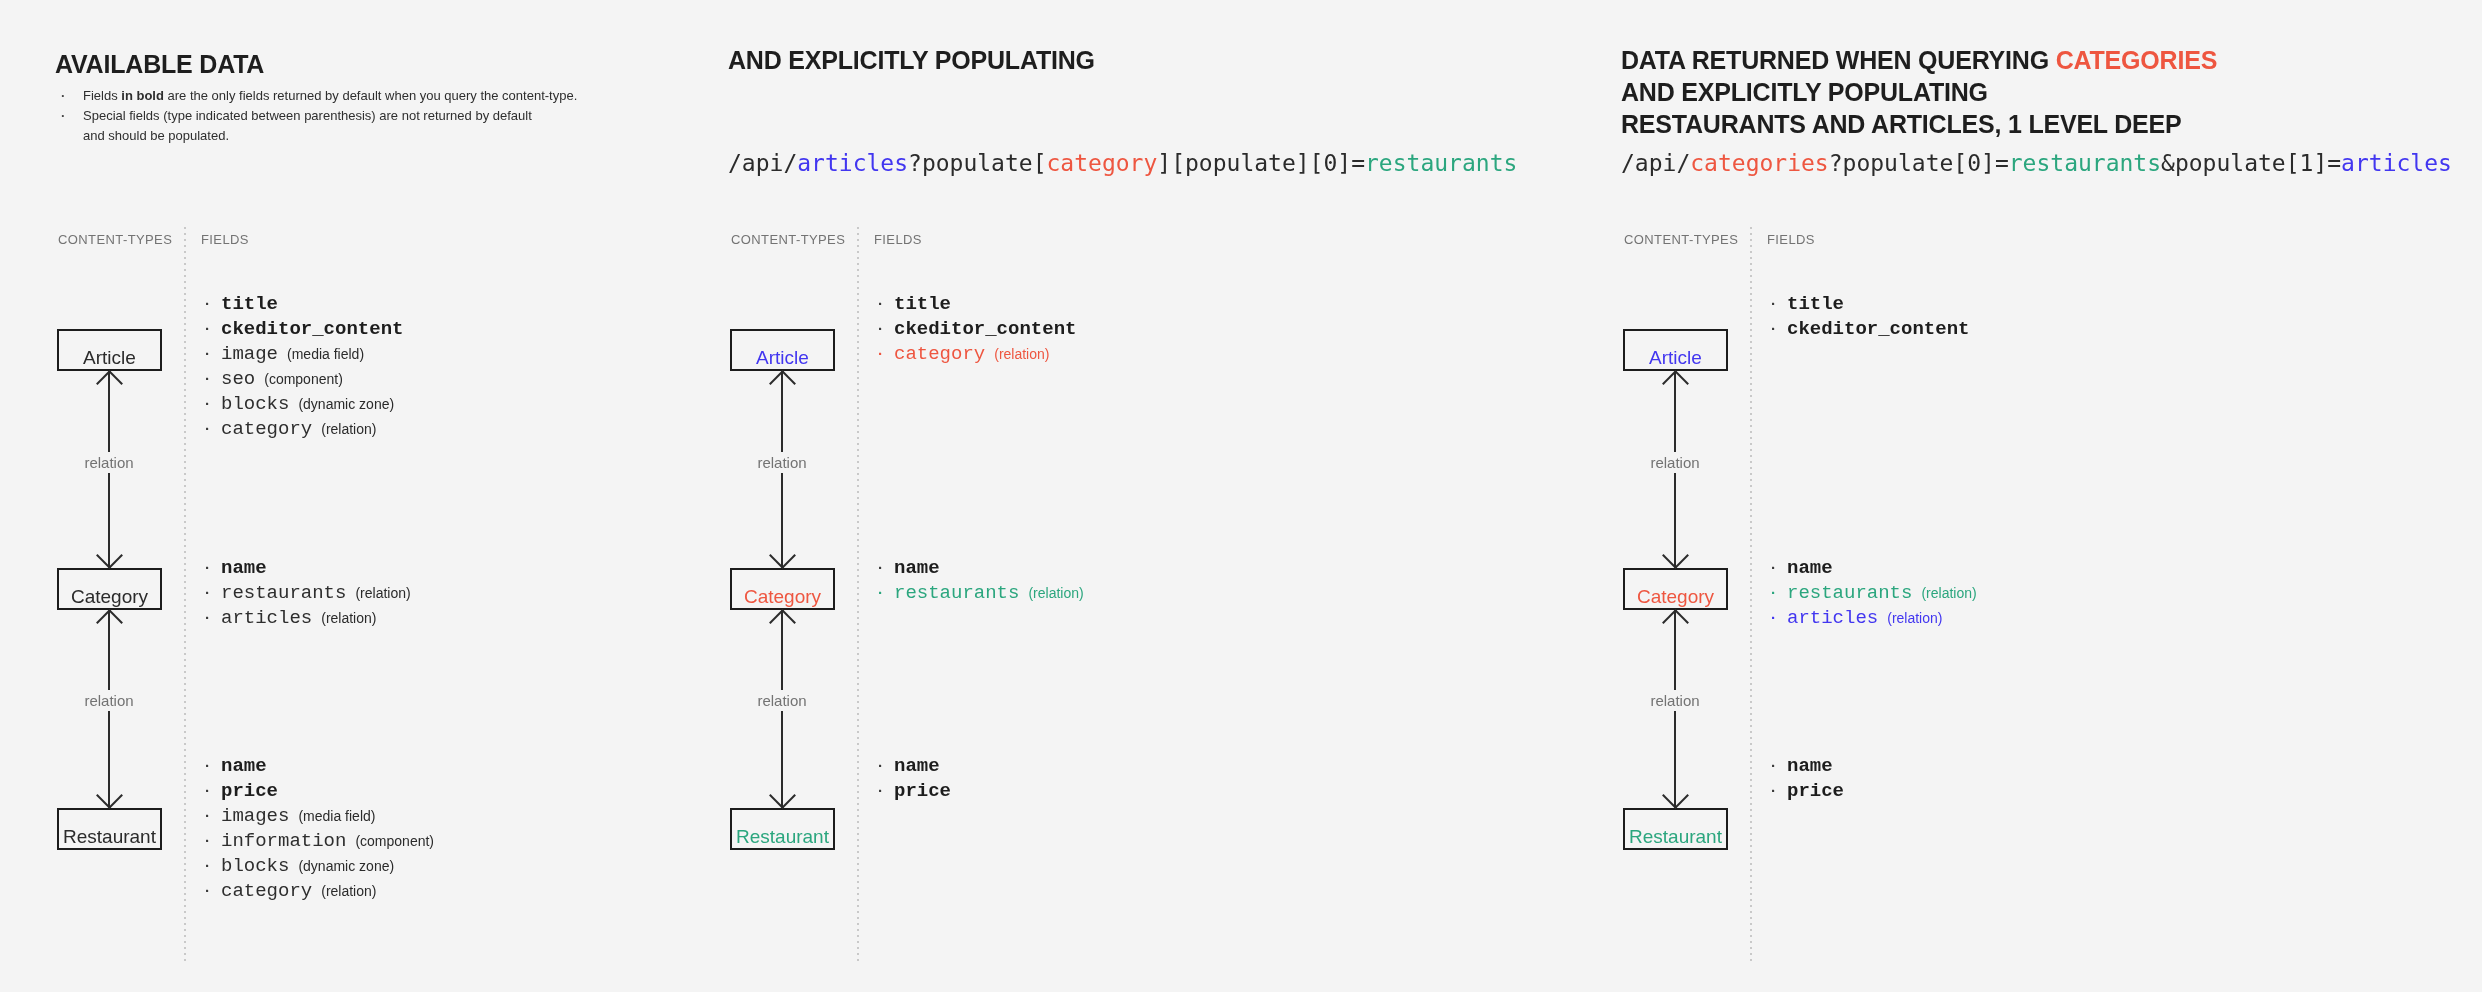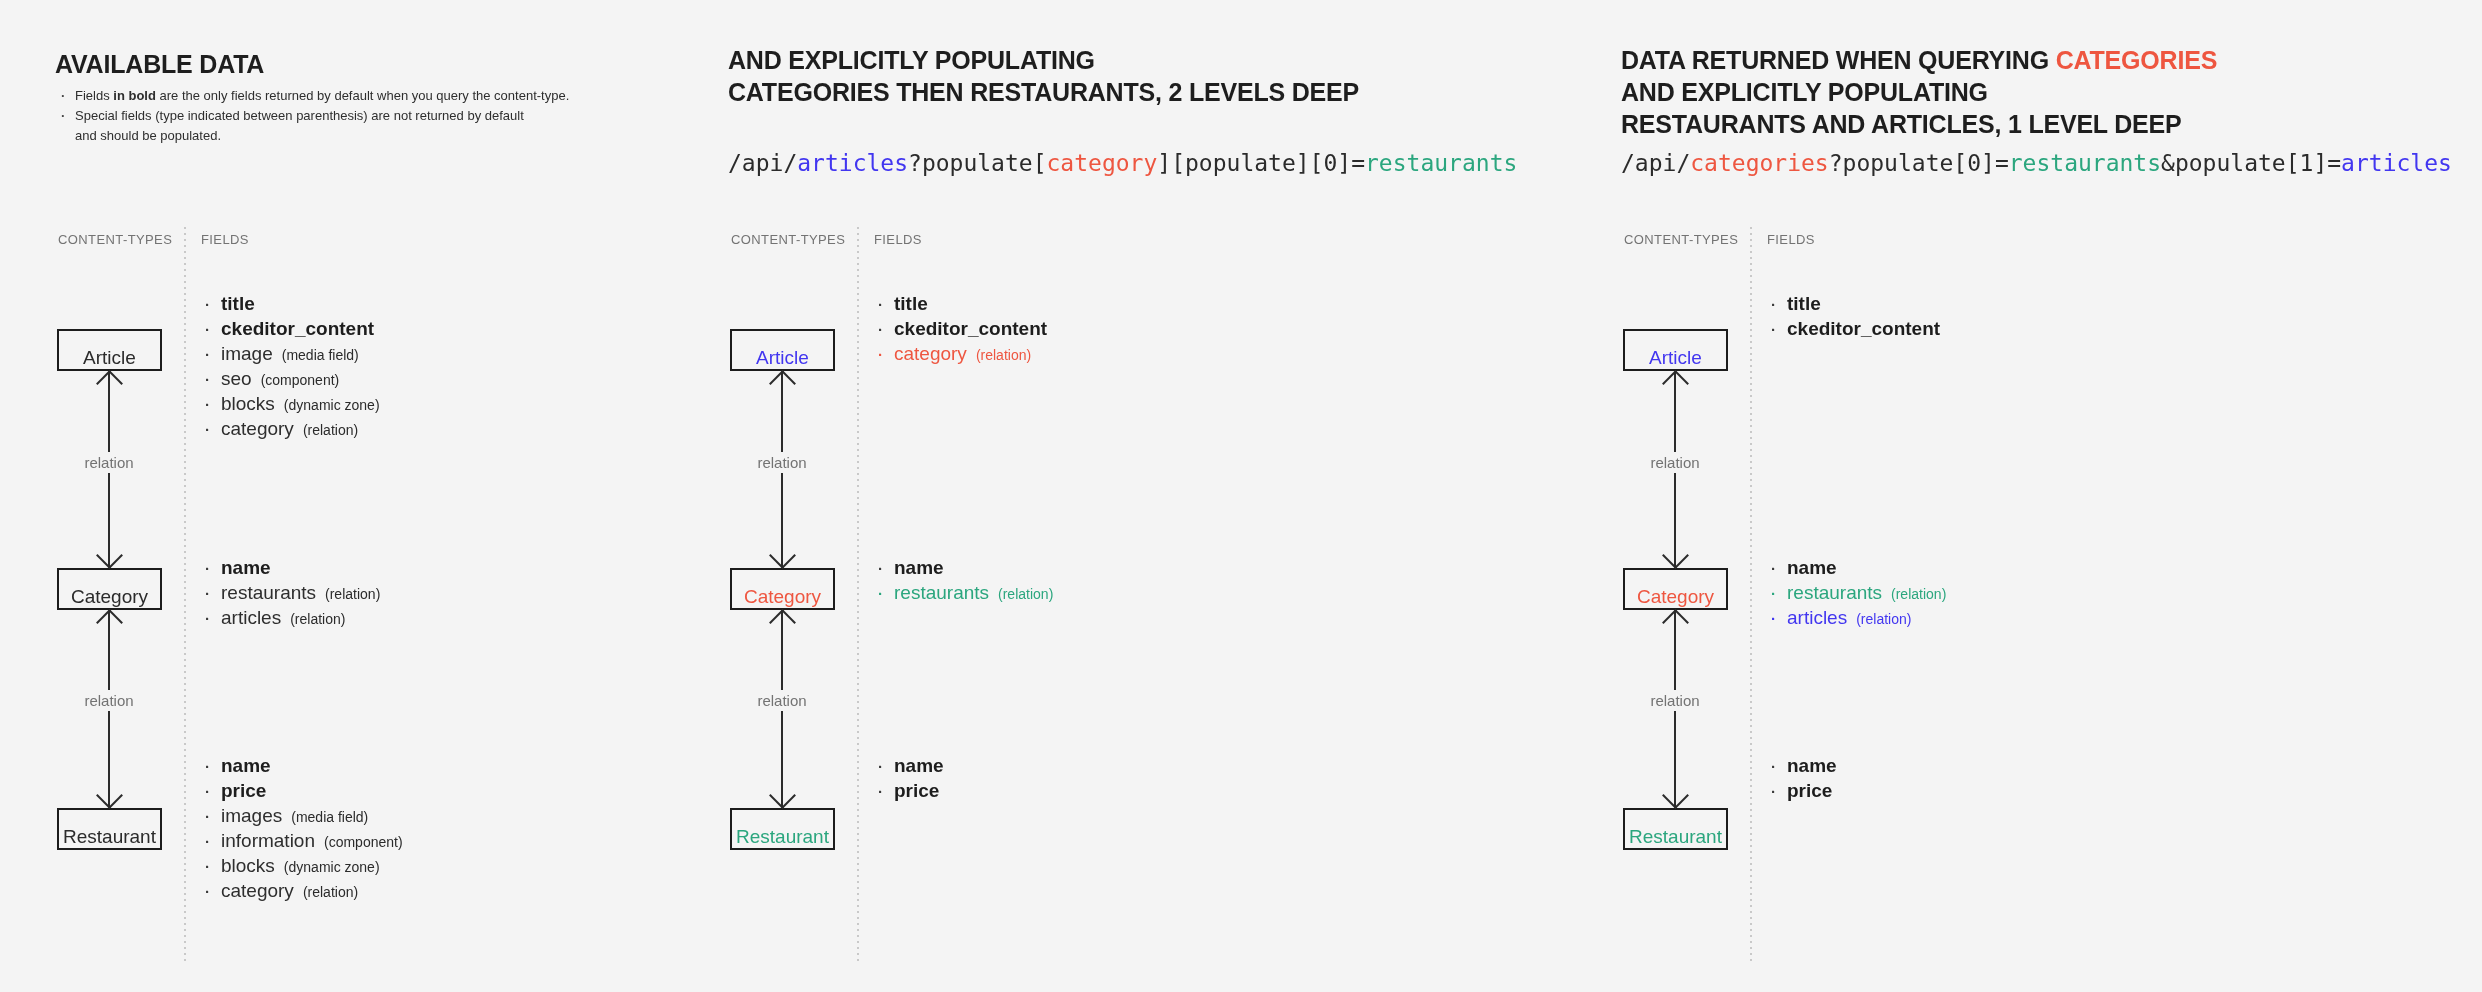--- a/index.html
+++ b/index.html
@@ -15,21 +15,21 @@
   #panel-3{left:1621px;width:860px;}
 
   
   .h-title{position:absolute;top:44px;left:0;font-weight:bold;font-size:25px;line-height:32px;
            color:#1e1e1e;letter-spacing:-0.2px;white-space:nowrap;}
   #panel-1 .h-title{top:48px;}
   .hl-blue{color:#4236f0;}
   .hl-red{color:#ee5640;}
 
   .notes{position:absolute;top:86px;left:6px;font-size:13px;line-height:20px;color:#2e2e2e;}
-  .note-row{display:flex;}
+  .note-row{display:flex;gap:8px;}
   .nb{width:14px;flex:0 0 14px;}
   .nb::before{content:"\00B7";font-weight:bold;color:#444;}
   .nline{display:block;}
 
   .url{position:absolute;top:149px;left:0;font-family:"DejaVu Sans Mono",monospace;
        font-size:23px;line-height:28px;white-space:nowrap;}
   .sd{color:#2b2b2b;}
   .sb{color:#4236f0;}
   .sr{color:#ee5640;}
   .sg{color:#2ba67e;}
@@ -66,21 +66,21 @@
   .rl1{top:452px;}
   .rl2{top:690px;}
 
   
   .fields{position:absolute;left:150px;white-space:nowrap;}
   .fg-article{top:291px;}
   .fg-category{top:555px;}
   .fg-restaurant{top:753px;}
   .frow{display:flex;align-items:baseline;height:25px;line-height:25px;}
   .frow::before{content:"\00B7";width:16px;flex:0 0 16px;font-weight:bold;font-size:15px;color:#3a3a3a;}
-  .fname{font-family:Liberation Sans, sans-serif;font-size:19px;color:#2e2e2e;}
+  .fname{font-family:Liberation Mono, monospace;font-size:19px;color:#2e2e2e;}
   .fname.bold{font-weight:bold;color:#1d1d1d;}
   .ftype{font-size:14px;margin-left:9px;color:#2b2b2b;}
   .frow.c-red::before,.frow.c-red .fname,.frow.c-red .ftype{color:#ee5640;}
   .frow.c-green::before,.frow.c-green .fname,.frow.c-green .ftype{color:#2ba67e;}
   .frow.c-blue::before,.frow.c-blue .fname,.frow.c-blue .ftype{color:#4236f0;}
 </style>
 </head>
 <body>
 
 <div class="panel" id="panel-1">
@@ -188,21 +188,20 @@
     <div class="frow">
         <span class="fname">category</span>
         <span class="ftype">(relation)</span>
       </div>
   </div>
 </div>
 
 <div class="panel" id="panel-2">
   <div class="h-title">
     <div class="tline">AND EXPLICITLY POPULATING</div>
-    <div class="tline">CATEGORIES THEN RESTAURANTS, 2 LEVELS DEEP</div>
   </div>
   <div class="url"><span class="sd">/api/</span><span class="sb">articles</span><span class="sd">?populate[</span><span class="sr">category</span><span class="sd">][populate][0]=</span><span class="sg">restaurants</span></div>
 
   <div class="col-label ct-label">CONTENT-TYPES</div>
   <div class="col-label f-label">FIELDS</div>
   <div class="divider"></div>
 
   <div class="entity e-article c-blue">
     <span>Article</span>
   </div>

